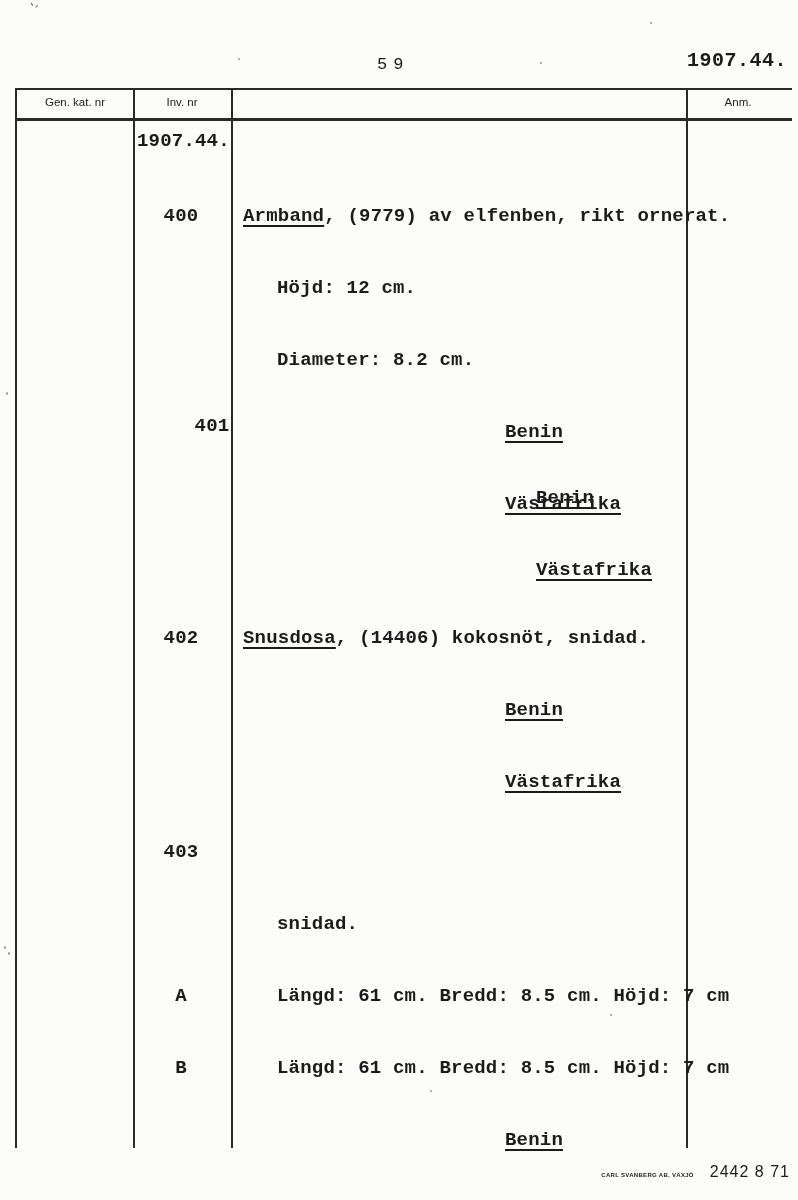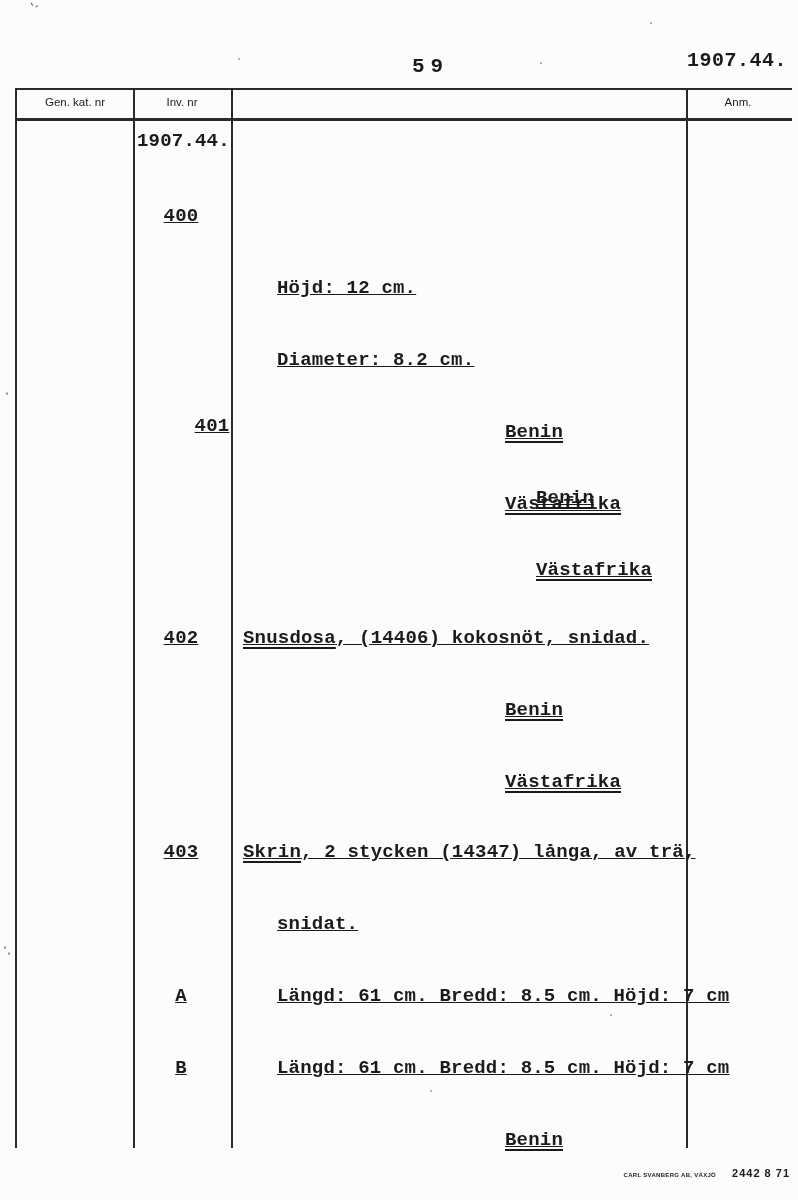--- a/index.html
+++ b/index.html
@@ -33,52 +33,52 @@
   .colhead{
     position:absolute;
     font-family:"Liberation Sans", sans-serif;
     font-size:11.5px;
     color:#222;
     text-align:center;
     transform:translateX(-50%);
   }
   
   .pagenum{
-    position:absolute;left:412px;top:55px;
-    font-size:21px;letter-spacing:6px;font-weight:bold;
+    position:absolute;left:377px;top:55px;
+    font-size:17px;letter-spacing:6px;font-weight:normal;
   }
   .catnum{
     position:absolute;left:687px;top:49px;
     font-size:20px;font-weight:bold;letter-spacing:0.5px;
   }
   
   .yearlabel{
     position:absolute;left:137px;top:130px;
     font-size:19px;font-weight:bold;
   }
   
   .entry{position:absolute;left:133px;width:650px;}
-  .row{display:flex;align-items:center;height:28px;line-height:28px;text-decoration:underline;}
+  .row{display:flex;align-items:center;height:28px;line-height:28px;}
   .inv{
     width:110px;flex:0 0 110px;
     text-align:center;box-sizing:border-box;padding-right:14px;
     font-size:19px;font-weight:bold;
   }
   .txt{flex:1;line-height:28px;}
   .pad-detail{padding-left:34px;}
   .pad-origin{padding-left:262px;}
   
   .imprint{
     position:absolute;right:8px;top:1163px;
     text-align:right;white-space:nowrap;
     font-family:"Liberation Sans", sans-serif;
     color:#1c1c1c;
   }
   .imprint .small{font-size:6px;font-weight:bold;letter-spacing:0.3px;}
-  .imprint .big{font-size:11px;font-weight:bold;margin-left:16px;letter-spacing:1px;}
+  .imprint .big{font-size:16px;font-weight:normal;margin-left:16px;letter-spacing:1px;}
   
   .speck{position:absolute;background:#555;border-radius:50%;opacity:.6;}
   .mark{position:absolute;color:#333;font-size:13px;font-family:"DejaVu Sans",sans-serif;}
 </style>
 </head>
 <body>
 
 <div class="page">
 
   <div class="tw pagenum">59</div>
@@ -93,20 +93,21 @@
 
   <div class="colhead" style="left:75px;top:96px;">Gen. kat. nr</div>
   <div class="colhead" style="left:182px;top:96px;">Inv. nr</div>
   <div class="colhead" style="left:738px;top:96px;">Anm.</div>
 
   <div class="tw yearlabel">1907.44.</div>
 
   <div class="entry tw" style="top:158px;">
     <div class="row">
       <span class="inv">400</span>
+      <span class="txt"><span class="u">Armband</span><span>, (9779) av elfenben, rikt ornerat.</span></span>
     </div>
     <div class="row">
       <span class="inv"></span>
       <span class="txt pad-detail">Höjd: 12 cm.</span>
     </div>
     <div class="row">
       <span class="inv"></span>
       <span class="txt pad-detail">Diameter: 8.2 cm.</span>
     </div>
     <div class="row">
@@ -144,25 +145,24 @@
     </div>
     <div class="row">
       <span class="inv"></span>
       <span class="txt pad-origin"><span class="u">Västafrika</span></span>
     </div>
   </div>
 
   <div class="entry tw" style="top:794px;">
     <div class="row">
       <span class="inv">403</span>
-      <span class="txt"><span class="u">Skrin</span><span>, 2 stycken (14347) långa, av trä,</span></span>
     </div>
     <div class="row">
       <span class="inv"></span>
-      <span class="txt pad-detail">snidat.</span>
+      <span class="txt pad-detail">snidad.</span>
     </div>
     <div class="row">
       <span class="inv">A</span>
       <span class="txt pad-detail">Längd: 61 cm. Bredd: 8.5 cm. Höjd: 7 cm</span>
     </div>
     <div class="row">
       <span class="inv">B</span>
       <span class="txt pad-detail">Längd: 61 cm. Bredd: 8.5 cm. Höjd: 7 cm</span>
     </div>
     <div class="row">

